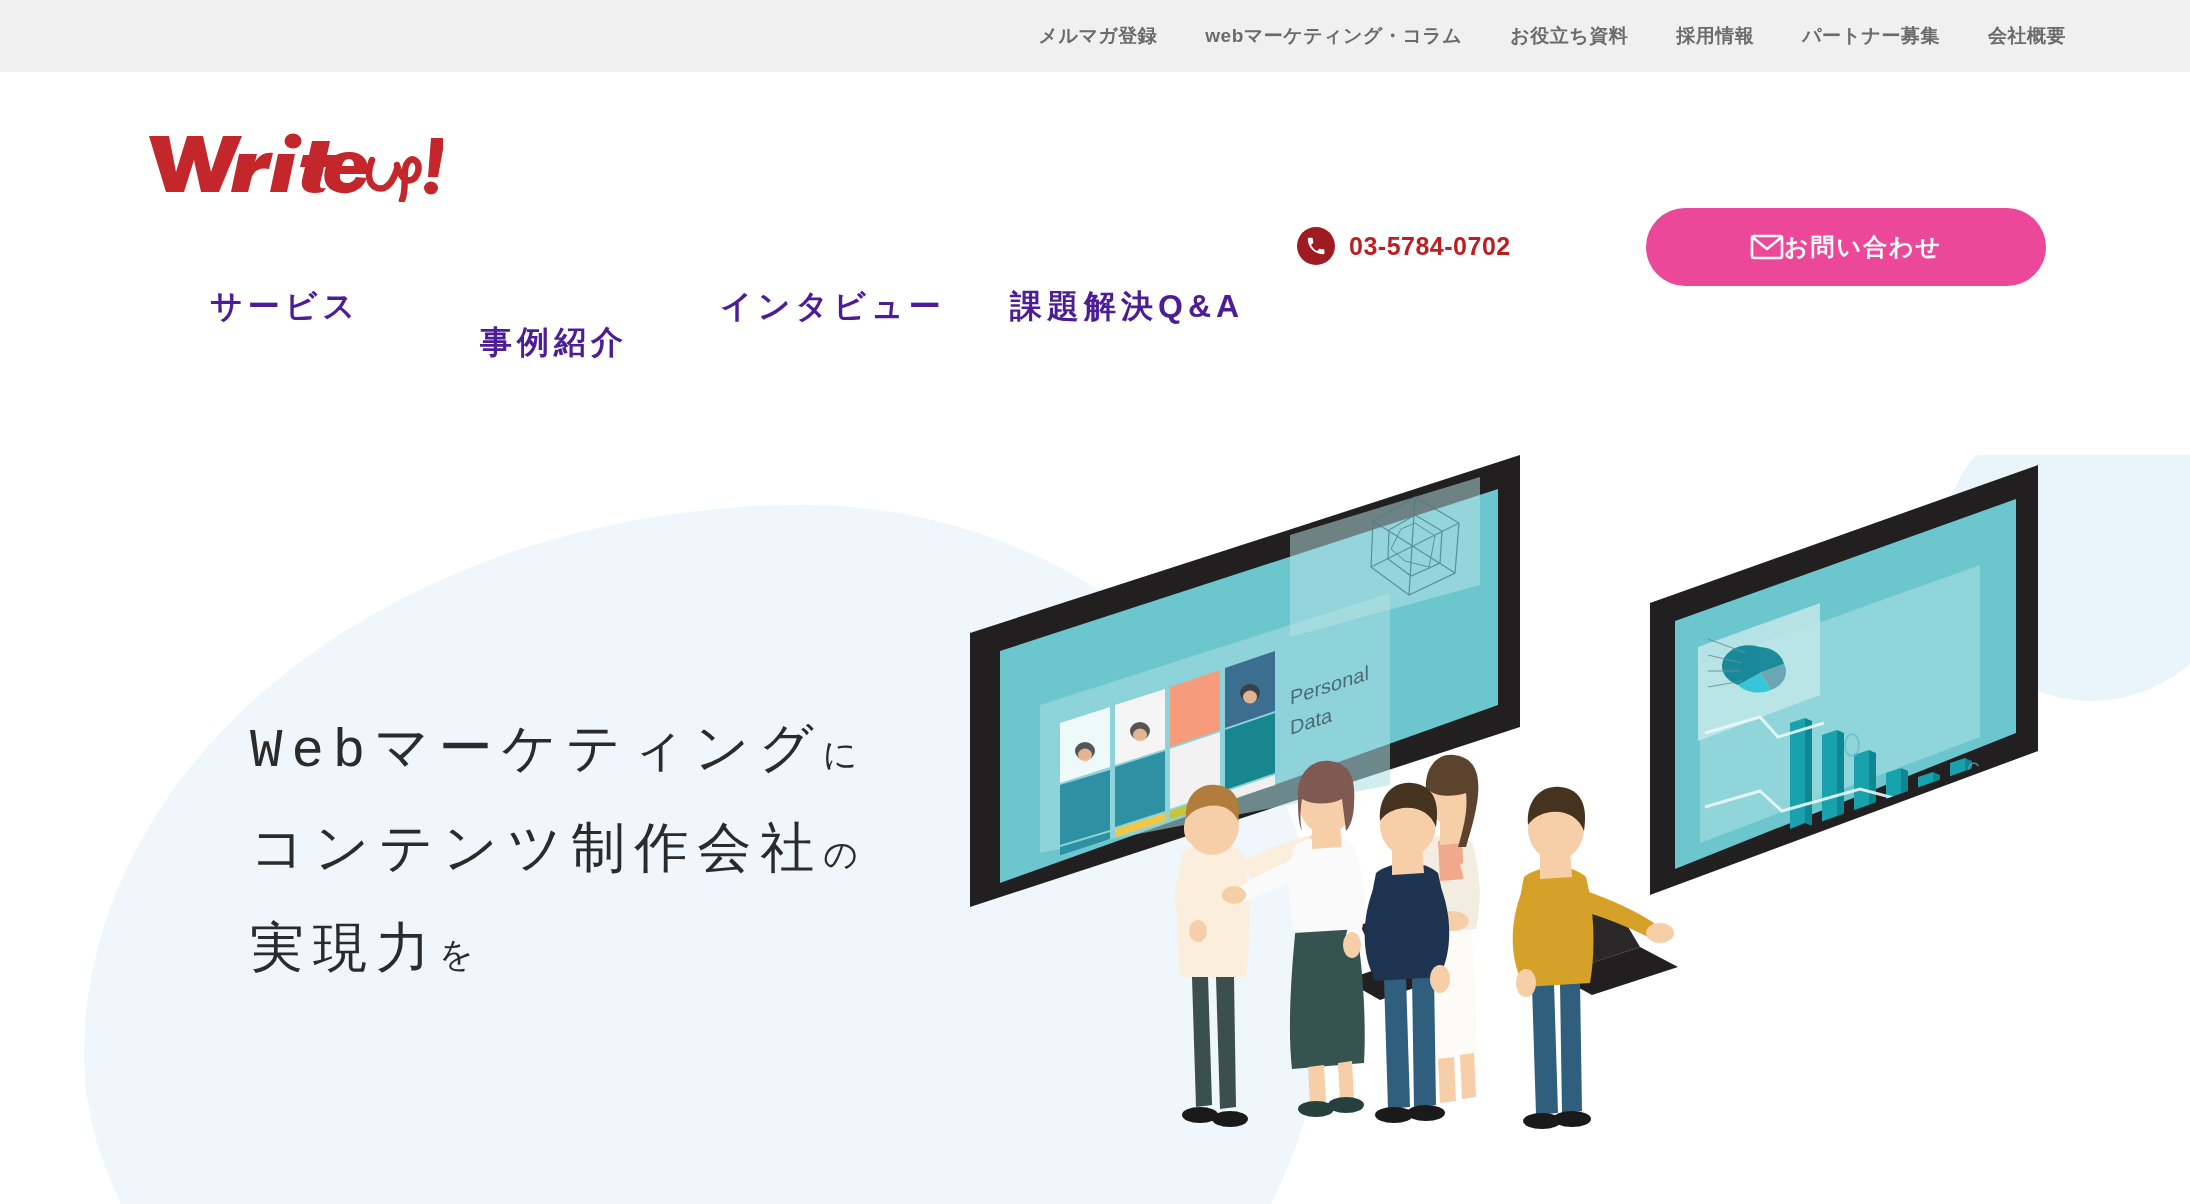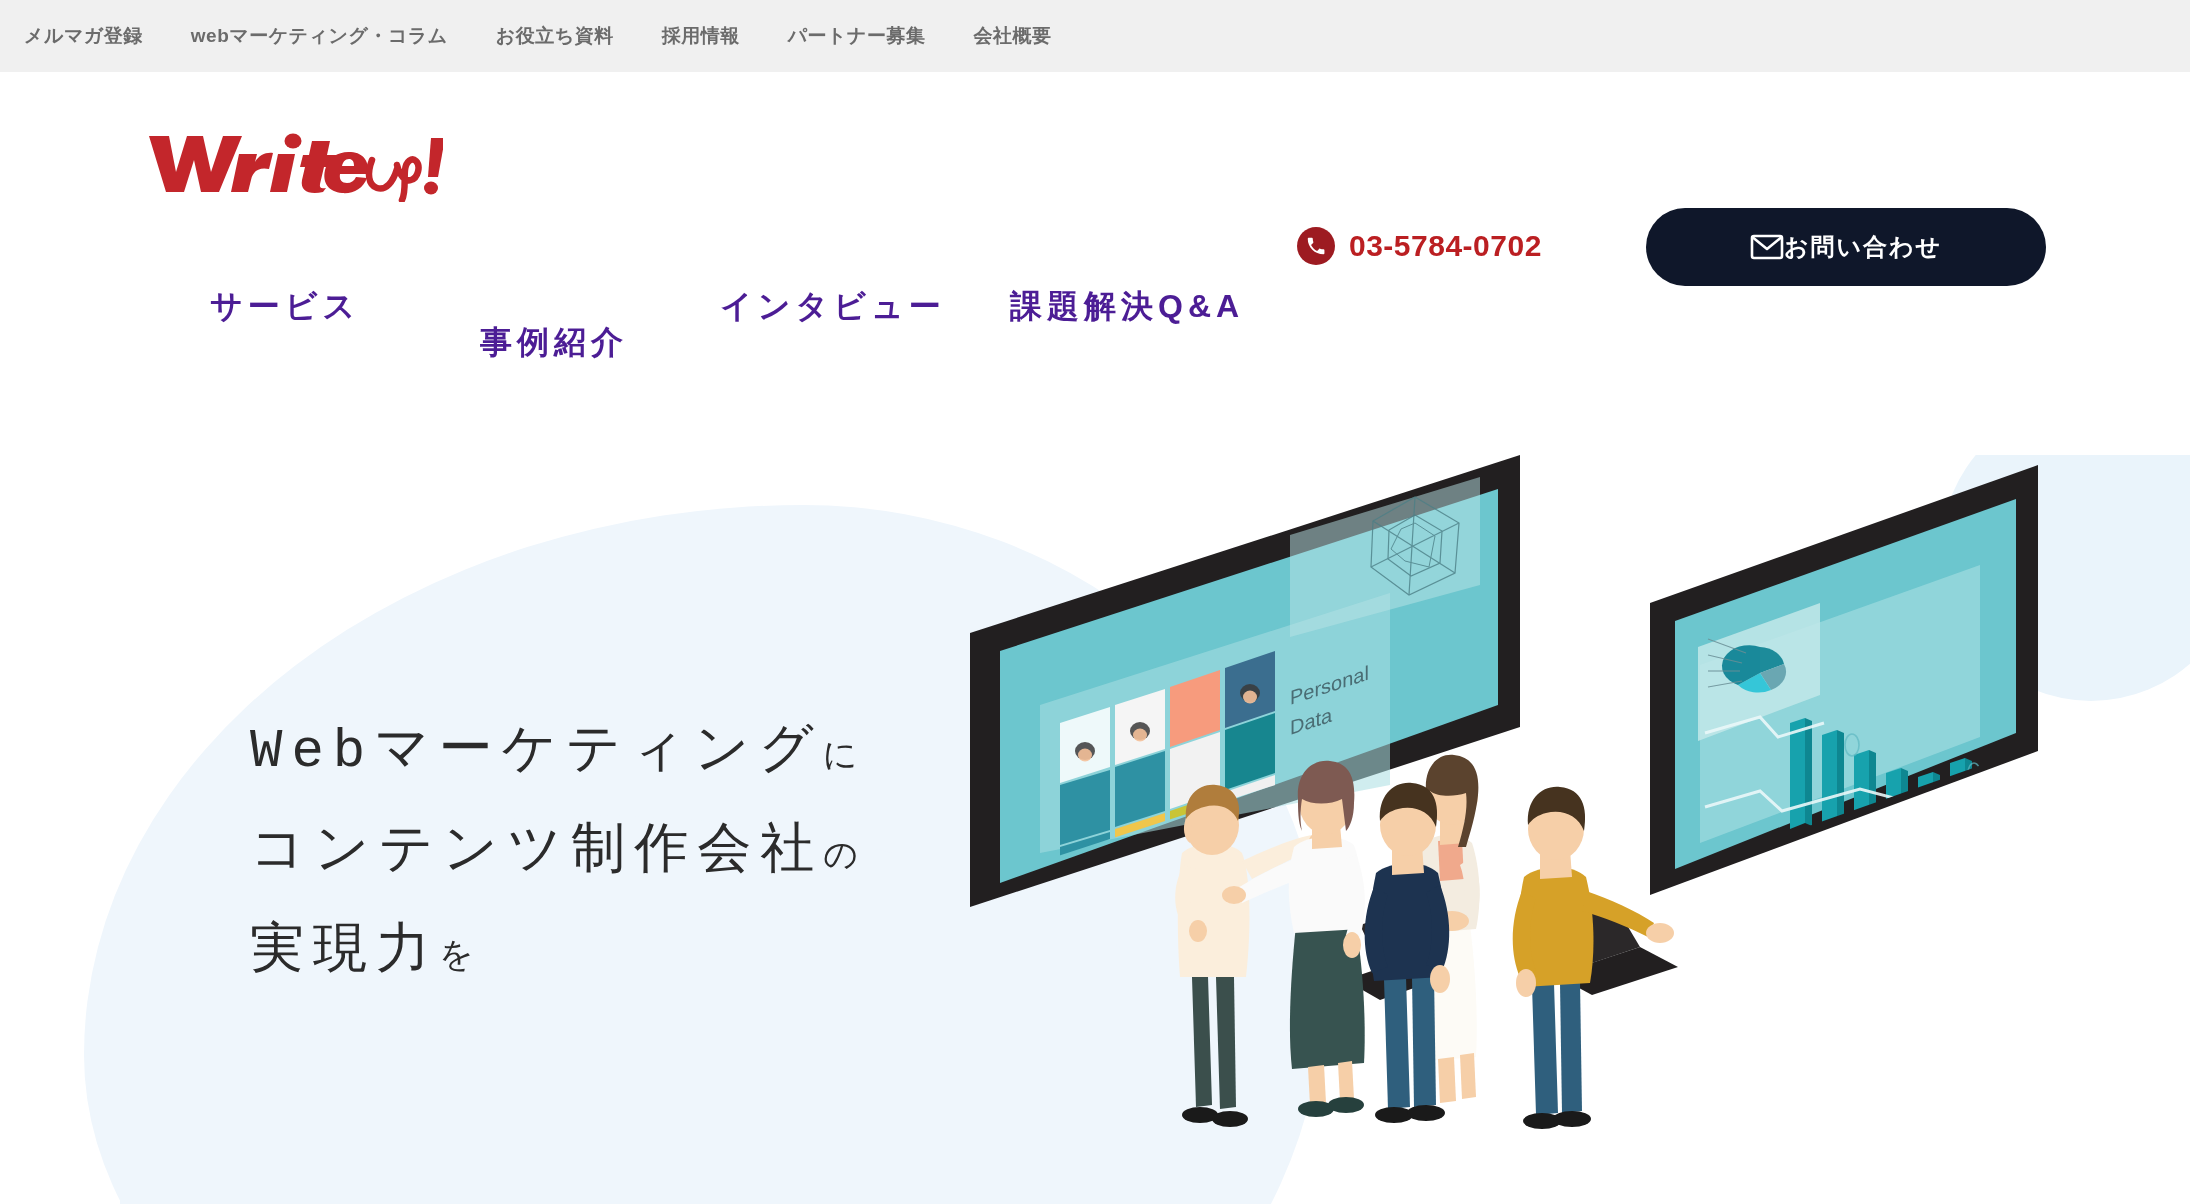--- a/index.html
+++ b/index.html
@@ -9,21 +9,21 @@
     background:#ffffff;
     font-family:"Liberation Sans", "DejaVu Sans", sans-serif;
     overflow:hidden;
   }
   .page { position:relative; width:2190px; height:1204px; background:#fff; }
 
   
   .topbar {
     position:absolute; left:0; top:0; width:2190px; height:72px;
     background:#f0f0f0;
-    display:flex; align-items:center; justify-content:flex-start;
+    display:flex; align-items:center; justify-content:flex-end;
     padding-right:100px;
   }
   .topbar-nav { display:flex; align-items:center; gap:0; }
   .topbar-link {
     font-size:19px; font-weight:bold; color:#6b6b6b;
     letter-spacing:0.5px; white-space:nowrap;
     padding:0 24px; cursor:pointer; text-decoration:none;
   }
 
   
@@ -43,28 +43,28 @@
     display:flex; align-items:center; gap:14px;
     cursor:pointer;
   }
   .phone-icon {
     width:38px; height:38px; border-radius:50%;
     background:#9d1b21; display:flex; align-items:center; justify-content:center;
     flex:none;
   }
   .phone-icon svg { width:22px; height:22px; display:block; }
   .phone-number {
-    font-size:30px; font-weight:bold; color:#bb1f22;
+    font-size:25px; font-weight:bold; color:#bb1f22;
     letter-spacing:0.5px; white-space:nowrap;
   }
 
   .contact-btn {
     position:absolute; left:1646px; top:136px;
     width:400px; height:78px; border-radius:39px;
-    background:#0f172a;
+    background:#ec4899;
     display:flex; align-items:center; justify-content:center; 
     cursor:pointer; border:none;
   }
   .mail-icon { width:34px; height:26px; flex:none; }
   .mail-icon svg { display:block; width:34px; height:26px; }
   .contact-label {
     font-size:24px; font-weight:bold; color:#ffffff;
     letter-spacing:2px; white-space:nowrap;
   }
 

